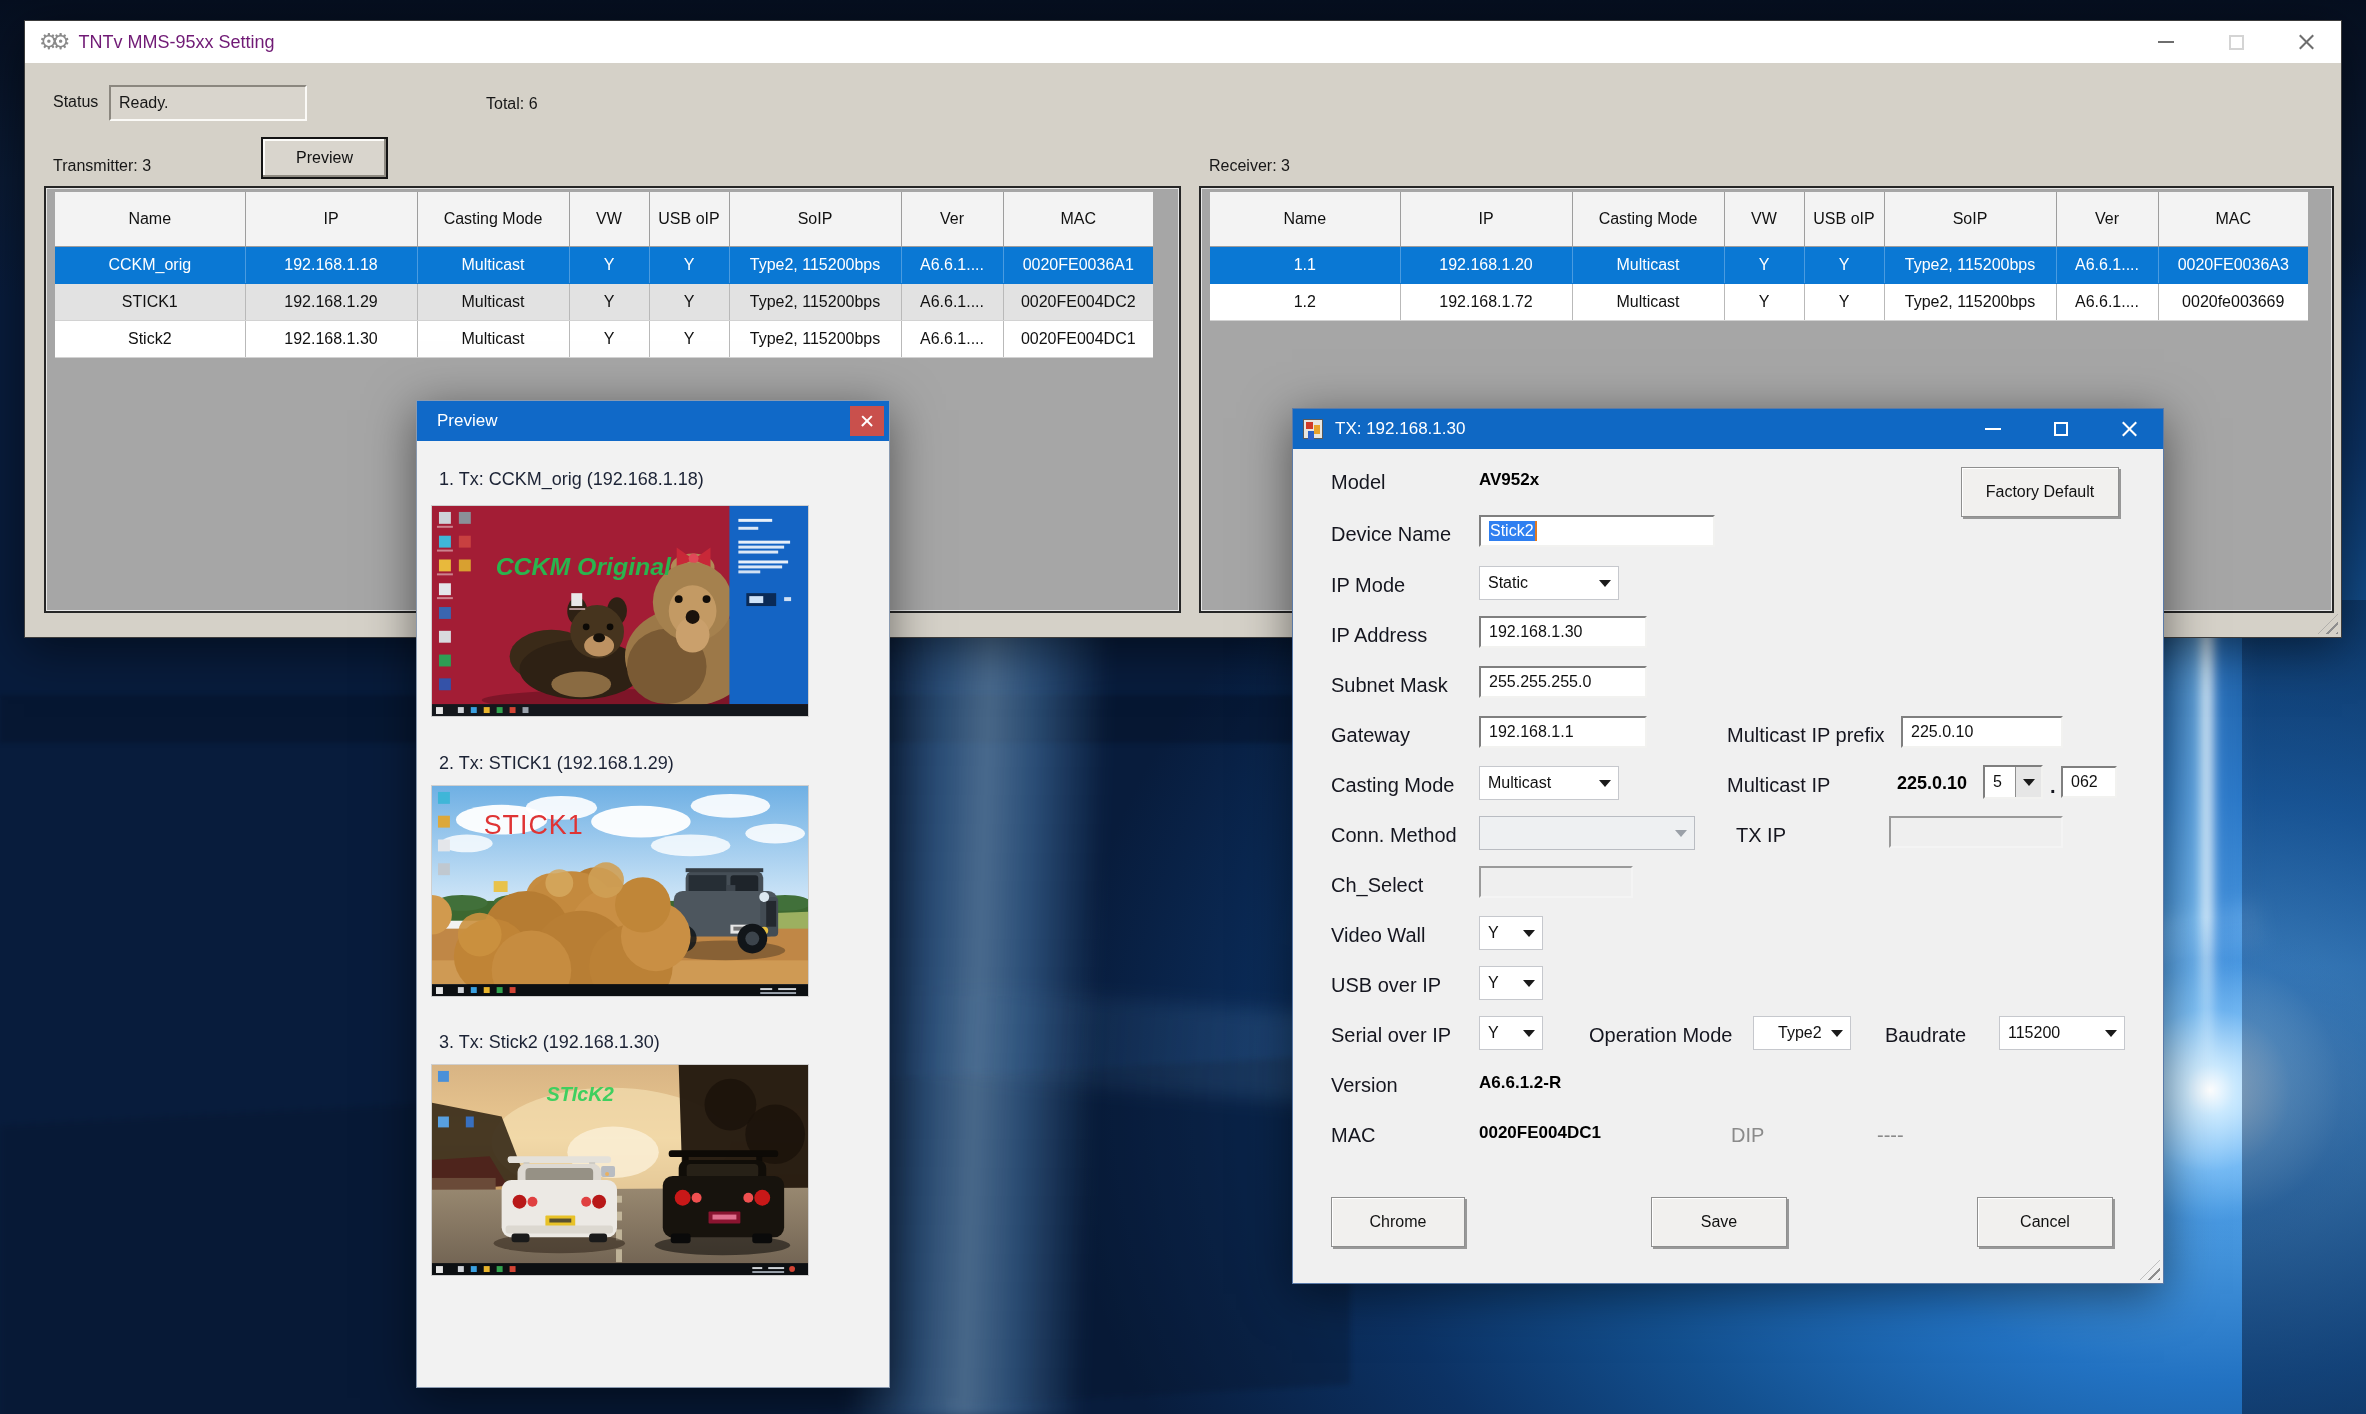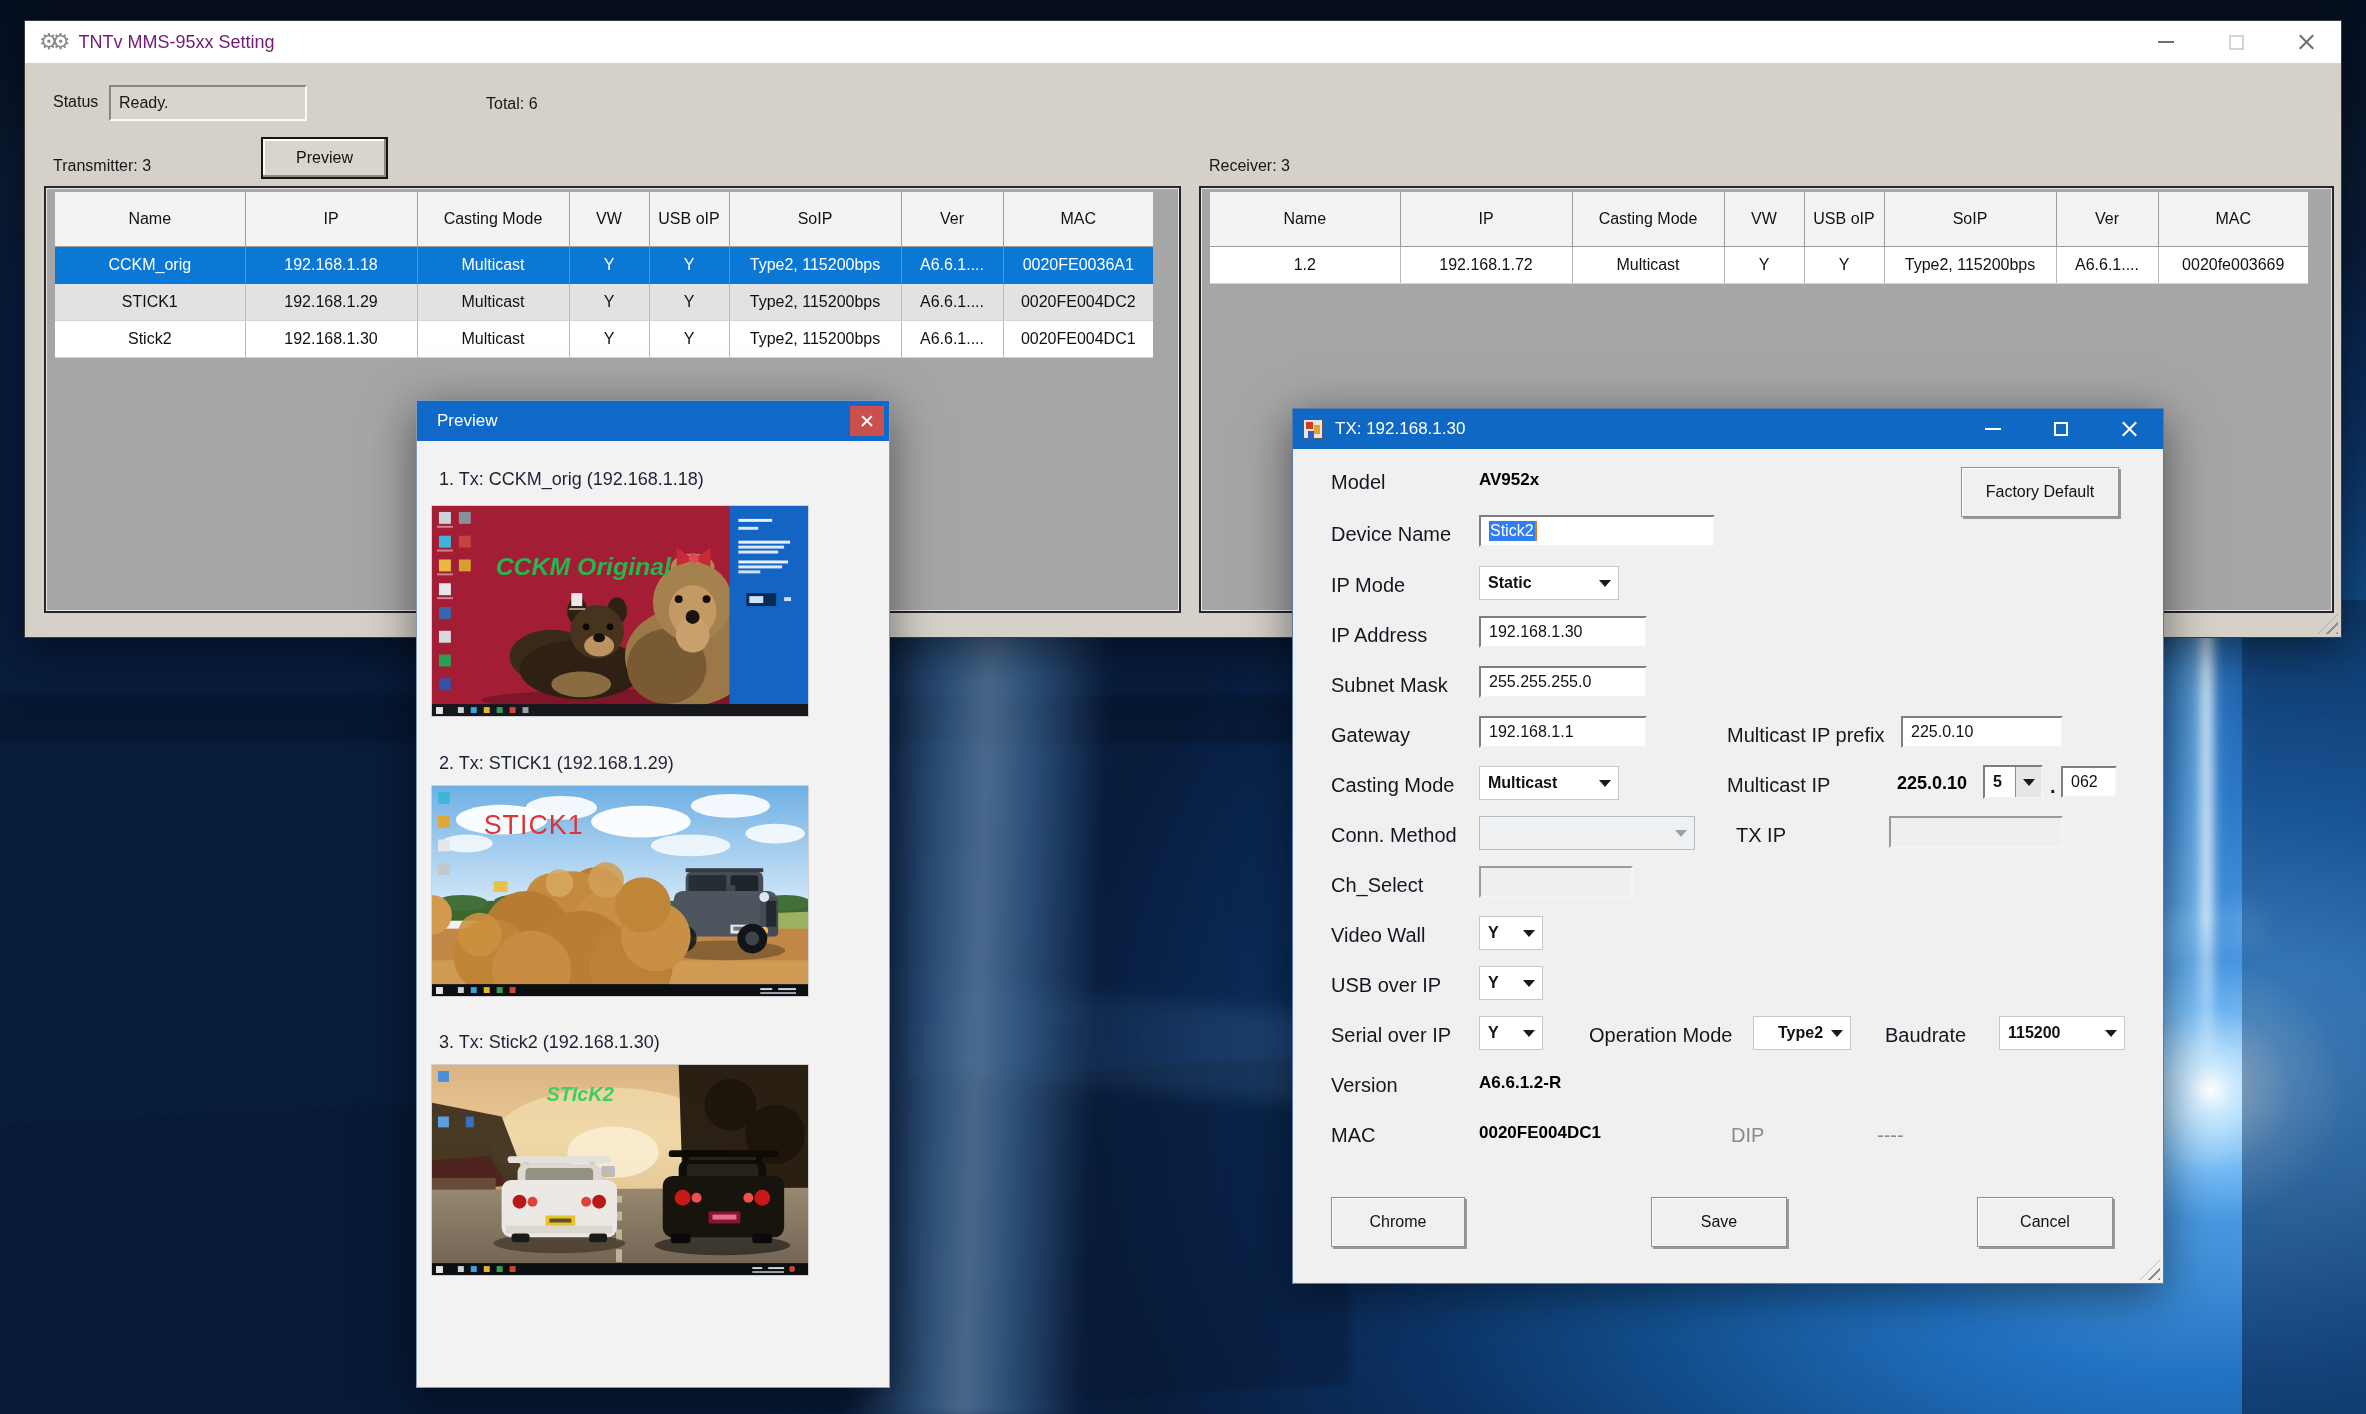--- a/index.html
+++ b/index.html
@@ -28,21 +28,21 @@
     background:linear-gradient(90deg,rgba(130,195,250,0) 0%,rgba(140,200,252,.30) 90%);}
   .wp-right-dark{position:absolute;left:2242px;top:600px;right:0;bottom:0;
     background:linear-gradient(180deg,rgba(10,40,80,.55) 0%,rgba(12,48,96,.35) 45%,rgba(8,30,64,.6) 100%);}
 
   
   .win-shadow{box-shadow:0 10px 46px rgba(0,0,0,.5);}
   .tb3d{background:#fff;border:2px solid;border-color:#7f7f7f #f2f2f0 #f2f2f0 #7f7f7f;}
   .tb3d-dis{background:#efefef;border:2px solid;border-color:#9a9a9a #f4f4f4 #f4f4f4 #9a9a9a;}
   .btn-flat{background:#f1f0ee;border:1px solid #8f8f8f;box-shadow:2px 2px 0 rgba(80,80,80,.55), inset 1px 1px 0 #ffffff;
     display:flex;align-items:center;justify-content:center;font-size:16px;color:#111;cursor:default;}
-  .combo{display:flex;align-items:stretch;background:#fff;border:1px solid #c6c8cd;font-weight:bold;}
+  .combo{display:flex;align-items:stretch;background:#fff;border:1px solid #c6c8cd;}
   .combo .val{flex:1;display:flex;align-items:center;padding-left:8px;font-size:16px;color:#111;}
   .combo .arrbox{width:26px;display:flex;align-items:center;justify-content:center;background:#ffffff;}
   .tri{width:0;height:0;border-left:6px solid transparent;border-right:6px solid transparent;border-top:7px solid #1a1a1a;}
   .tri-gray{border-top-color:#9aa0a8;}
   .combo-dis{background:#eef0f2;border:1px solid #b9bcc2;}
   .grip{position:absolute;right:3px;bottom:3px;width:20px;height:20px;
     background:repeating-linear-gradient(-45deg,#8e8e8e 0 2px,transparent 2px 7px);
     clip-path:polygon(100% 0,100% 100%,0 100%);}
 
   
@@ -233,20 +233,30 @@
             <th>IP</th>
             <th>Casting Mode</th>
             <th>VW</th>
             <th>USB oIP</th>
             <th>SoIP</th>
             <th>Ver</th>
             <th>MAC</th>
           </tr>
         </thead>
         <tbody>
+          <tr class="sel">
+            <td>1.1</td>
+            <td>192.168.1.20</td>
+            <td>Multicast</td>
+            <td>Y</td>
+            <td>Y</td>
+            <td>Type2, 115200bps</td>
+            <td>A6.6.1....</td>
+            <td>0020FE0036A3</td>
+          </tr>
           <tr>
             <td>1.2</td>
             <td>192.168.1.72</td>
             <td>Multicast</td>
             <td>Y</td>
             <td>Y</td>
             <td>Type2, 115200bps</td>
             <td>A6.6.1....</td>
             <td>0020fe003669</td>
           </tr>

